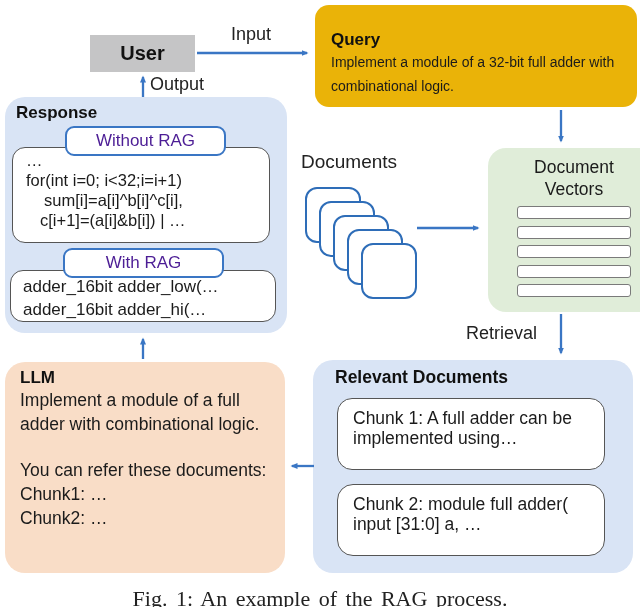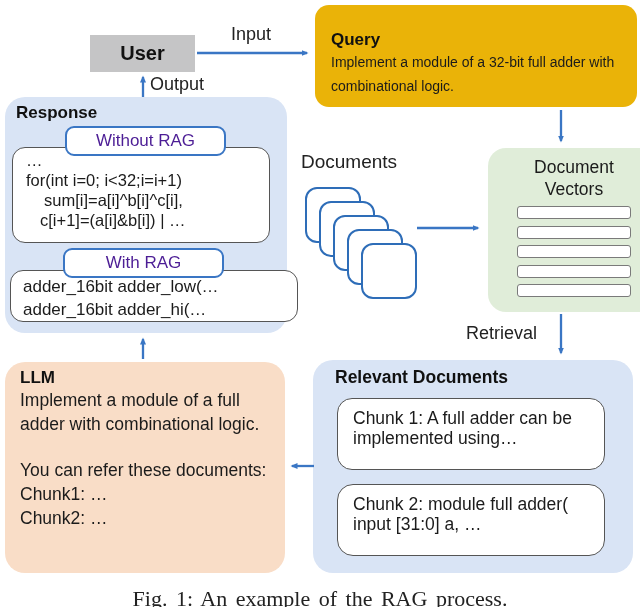--- a/index.html
+++ b/index.html
@@ -50,21 +50,21 @@
     display: flex; align-items: center; justify-content: center;
     font-size: 17px; color: #4c1d95; z-index: 2;
   }
   .badge-without { left: 60px; top: 29px; }
   .badge-with    { left: 58px; top: 151px; }
   .code-box {
     background: #ffffff; border: 1.5px solid #555; border-radius: 13px;
     z-index: 1; box-sizing: border-box; color: #1b1b1b;
   }
   .code-box-1 { left: 7px; top: 50px; width: 258px; height: 96px; padding: 2px 0 0 13px; font-size: 16.5px; line-height: 20px; }
-  .code-box-2 { left: 5px; top: 173px; width: 288px; height: 52px; padding: 4px 0 0 12px; font-size: 17px; line-height: 23px; }
+  .code-box-2 { left: 5px; top: 173px; width: 266px; height: 52px; padding: 4px 0 0 12px; font-size: 17px; line-height: 23px; }
   .code-line { white-space: pre; }
   .indent-1 { padding-left: 18px; }
   .indent-2 { padding-left: 14px; }
 
   
   .doc-card {
     position: absolute; width: 52px; height: 52px;
     background: #ffffff; border: 2.2px solid #2e6db8; border-radius: 12px;
   }
 

